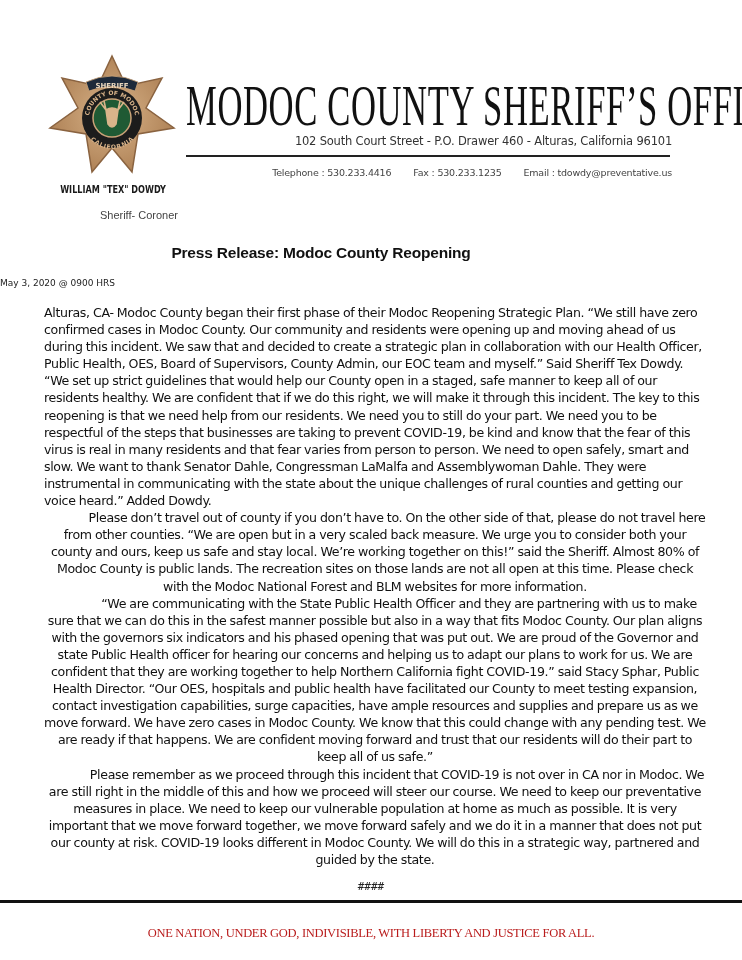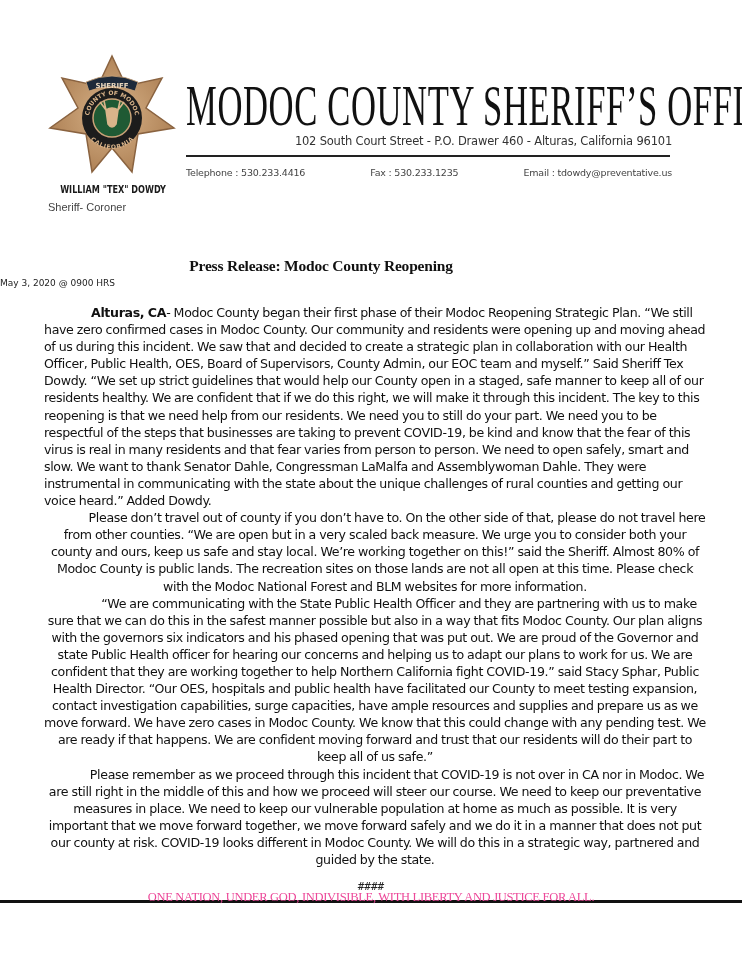--- a/index.html
+++ b/index.html
@@ -1,45 +1,45 @@
 <!DOCTYPE html>
 <html><head>
 <meta charset="utf-8">
 <style>
   html, body { margin:0; padding:0; background:#ffffff; }
   body { width:742px; height:960px; position:relative; overflow:hidden; color:#111; }
   .badge { position:absolute; left:46px; top:52px; width:132px; height:128px; }
   .sheriff-name { position:absolute; left:48px; top:183px; width:130px; text-align:center;
     font-family:"DejaVu Sans Condensed","DejaVu Sans",sans-serif; font-weight:bold; font-size:11px; letter-spacing:0px; color:#1a1a1a; transform:scaleX(0.82); }
-  .sheriff-title { position:absolute; left:48px; top:201px; width:130px; text-align:left;
+  .sheriff-title { position:absolute; left:48px; top:209px; width:130px; text-align:right;
     font-family:"Liberation Sans",sans-serif; font-size:11px; color:#444; }
   .office-title { position:absolute; left:186px; top:76px; width:480px; white-space:nowrap;
     font-family:"Liberation Serif",serif; font-size:56px; line-height:60px; color:#111;
     transform-origin:left top; transform:scaleX(0.618) ; letter-spacing:1px; }
   .address { position:absolute; left:186px; top:134px; width:486px; text-align:right;
     font-family:"DejaVu Sans",sans-serif; font-size:11.5px; color:#333; letter-spacing:-0.2px; }
   .rule-top { position:absolute; left:186px; top:155px; width:484px; height:2px; background:#222; }
   .contact { position:absolute; left:186px; top:167px; width:486px; font-family:"DejaVu Sans",sans-serif;
-    font-size:9.5px; color:#444; display:flex; justify-content:space-between; gap:22px; letter-spacing:-0.2px; }
-  .pr-title { position:absolute; left:0; top:257px; width:642px; text-align:center;
-    font-family:Liberation Serif, serif; font-weight:bold; font-size:15.5px; color:#111; letter-spacing:-0.2px; }
+    font-size:9.5px; color:#444; display:flex; justify-content:flex-end; gap:22px; letter-spacing:-0.2px; }
+  .pr-title { position:absolute; left:0; top:244px; width:642px; text-align:center;
+    font-family:Liberation Sans, sans-serif; font-weight:bold; font-size:15.5px; color:#111; letter-spacing:-0.2px; }
   .pr-date { position:absolute; left:0; top:278px; width:742px; 
     font-family:"DejaVu Sans",sans-serif; font-size:9px; color:#222; }
   .body-text { position:absolute; left:44px; top:304px; width:662px;
     font-family:"DejaVu Sans",sans-serif; font-size:12.6px; line-height:17.1px; color:#111;
     letter-spacing:-0.35px; word-spacing:-0.4px; }
   .body-text p { margin:0; }
   .body-text p.indent { text-indent:44px;text-align:center; }
   .body-text p.indent2 { text-indent:48px;text-align:center; }
-  .dateline { font-weight:bold;margin-left:47px; }
+  .dateline { font-weight:normal; }
   .end-mark { position:absolute; left:0; top:880px; width:742px; text-align:center;
     font-family:"DejaVu Sans Mono",monospace; font-size:11px; color:#222; }
   .rule-bottom { position:absolute; left:0; top:900px; width:742px; height:3px; background:#111; }
-  .motto { position:absolute; left:0; top:890px; width:742px; text-align:center;
-    font-family:"Liberation Serif",serif; font-size:12.5px; color:#ec4899; letter-spacing:-0.3px; }
+  .motto { position:absolute; left:0; top:926px; width:742px; text-align:center;
+    font-family:"Liberation Serif",serif; font-size:12.5px; color:#b91c1c; letter-spacing:-0.3px; }
 </style>
 </head>
 <body>
 
 <svg class="badge" viewBox="0 0 132 128">
   <defs>
     <radialGradient id="g" cx="50%" cy="50%" r="60%">
       <stop offset="0%" stop-color="#d9b48a"></stop>
       <stop offset="100%" stop-color="#a87a4e"></stop>
     </radialGradient>

